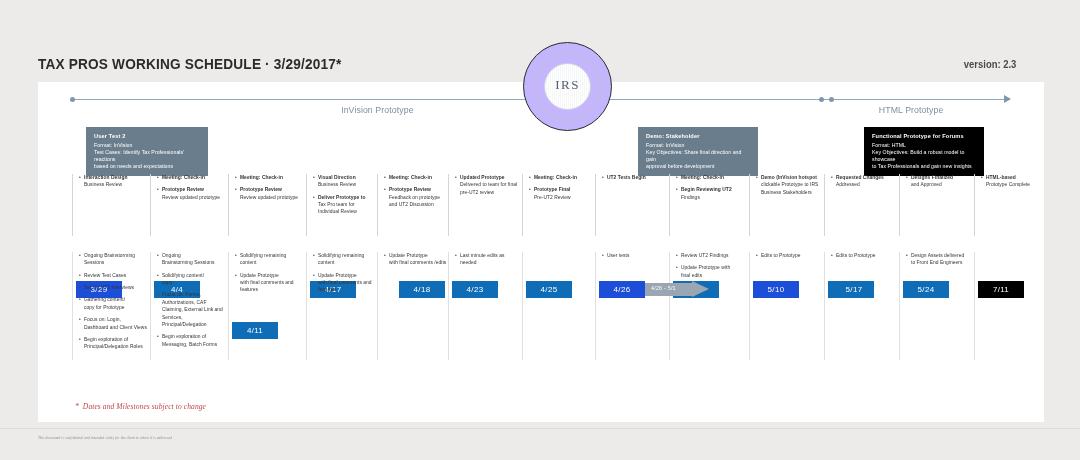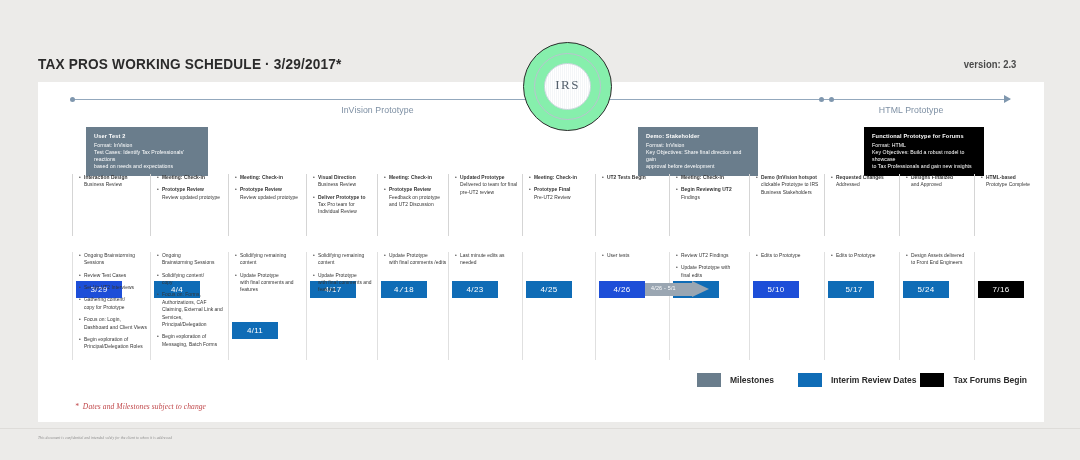--- a/index.html
+++ b/index.html
@@ -56,21 +56,21 @@
     font-family:"Liberation Sans Narrow","Liberation Sans",sans-serif;
     font-size:9.5px;color:#7d8fa3;letter-spacing:.1px;white-space:nowrap;
     transform:scaleX(.92);
   }
   .phase-left{left:300px;}
   .phase-right{left:838px;}
 
   
   .seal{
     position:absolute;left:485px;top:-40px;width:89px;height:89px;
-    border-radius:50%;background:#86efac;border:1px solid #2b2b2b;
+    border-radius:50%;background:#c4b5fd;border:1px solid #2b2b2b;
     box-sizing:border-box;
   }
   .seal .ring2{
     position:absolute;left:10px;top:10px;right:10px;bottom:10px;
     border-radius:50%;border:1px solid #b9c4cf;box-sizing:border-box;
   }
   .seal .ring3{
     position:absolute;left:20px;top:20px;right:20px;bottom:20px;
     border-radius:50%;border:1px solid #cdd6df;box-sizing:border-box;
     background:repeating-linear-gradient(90deg,#ffffff 0 1px,#f4f6f8 1px 2px);
@@ -331,29 +331,29 @@
             <span class="bu">•</span>
             <span class="tx"><b>HTML-based</b><span class="sub">Prototype Complete</span></span>
           </div>
         </div>
       </div>
     <div id="chips">
         <div class="chip gray" style="left: 38px; top: 199px;">3/29</div>
         <div class="chip blue" style="left: 116px; top: 199px;">4/4</div>
         <div class="chip blue" style="left: 194px; top: 199px; margin-top: 41px;">4/11</div>
         <div class="chip blue" style="left: 272px; top: 199px;">4/17</div>
-        <div class="chip blue" style="left: 343px; top: 199px; font-family: Liberation Mono, monospace;">4/18</div>
+        <div class="chip blue" style="left: 361px; top: 199px;">4/18</div>
         <div class="chip blue" style="left: 414px; top: 199px;">4/23</div>
         <div class="chip blue" style="left: 488px; top: 199px;">4/25</div>
         <div class="chip gray" style="left: 561px; top: 199px;">4/26</div>
         <div class="chip blue" style="left: 635px; top: 199px;">5/2</div>
         <div class="chip gray" style="left: 715px; top: 199px;">5/10</div>
         <div class="chip blue" style="left: 790px; top: 199px; padding-left: 6px;">5/17</div>
         <div class="chip blue" style="left: 865px; top: 199px;">5/24</div>
-        <div class="chip black" style="left: 940px; top: 199px;">7/16</div>
+        <div class="chip black" style="left: 940px; top: 199px;">7/11</div>
       </div>
     <div class="lower" id="lower">
         <div class="lcol" style="left: 0px; width: 78px;">
           <div class="task">
             <span class="bu">•</span>
             <span class="tx"><span>Ongoing Brainstorming</span><span class="sub">Sessions</span></span>
           </div>
           <div class="task">
             <span class="bu">•</span>
             <span class="tx"><span>Review Test Cases</span><span class="sub"></span></span>
@@ -467,34 +467,20 @@
       <div class="body"></div>
       <div class="head"></div>
       <span>4/26 - 5/1</span>
     </div>
 
     <div class="footnote" style="top:320px;left:37px;">
       <span class="star">*</span><span>Dates and Milestones subject to change</span>
     </div>
 
     <div class="key" style="left:659px;top:291px;">
-      <div class="k-row">
-        <div class="k-item" style="width:122px;">
-          <div class="k-swatch gray"></div>
-          <div class="k-label">Milestones</div>
-        </div>
-        <div class="k-item" style="width:148px;">
-          <div class="k-swatch blue"></div>
-          <div class="k-label">Interim Review Dates</div>
-        </div>
-        <div class="k-item">
-          <div class="k-swatch black"></div>
-          <div class="k-label">Tax Forums Begin</div>
-        </div>
-      </div>
     </div>
 
   </div>
 
   <div class="hairline"></div>
   <div class="confid">This document is confidential and intended solely for the client to whom it is addressed</div>
 
 </div>
 
 </body></html>

